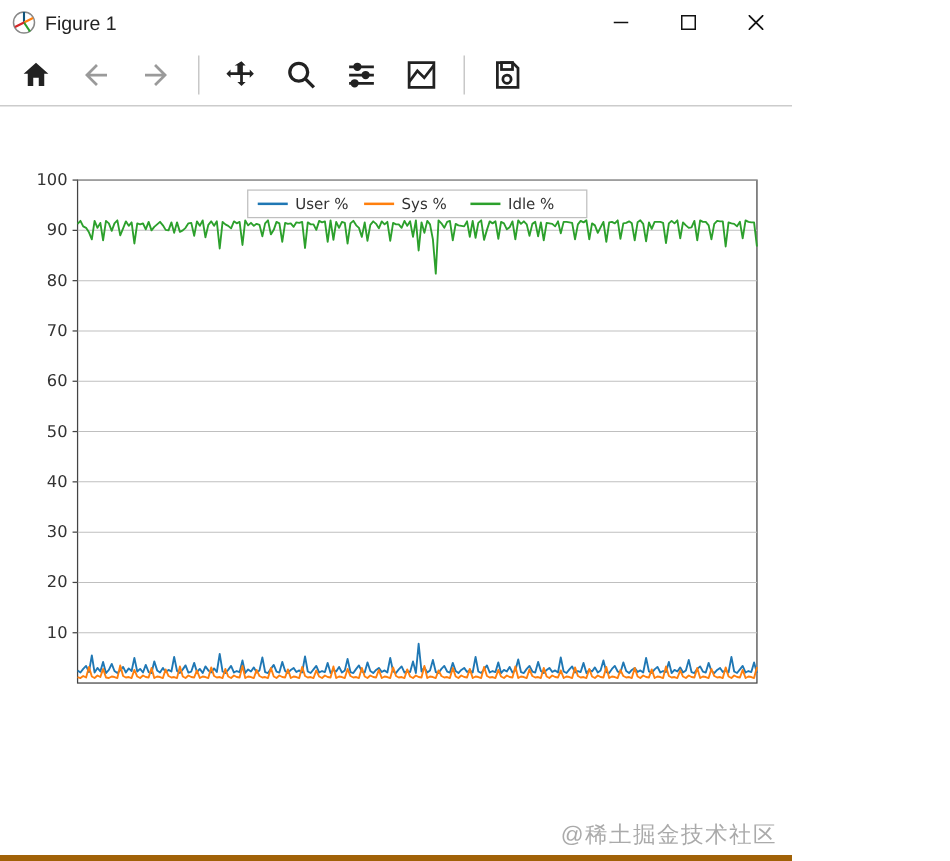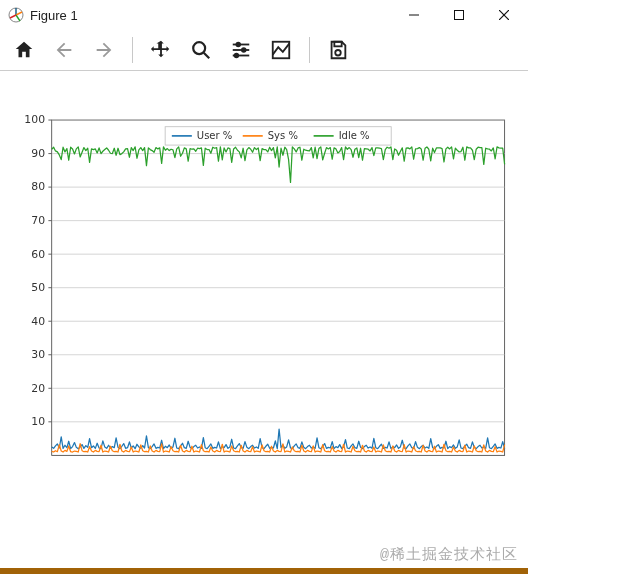--- a/index.html
+++ b/index.html
@@ -1,30 +1,30 @@
 <!DOCTYPE html>
 <html><head>
 <meta charset="utf-8">
 <style>
   html,body{margin:0;padding:0;background:#fff;font-family:"Segoe UI",Arial,sans-serif;font-size:13px;color:#222;}
-  .window{width:528px;height:574px;box-sizing:border-box;position:relative;border-bottom:6px solid #a16207;}
+  .window{width:528px;height:574px;box-sizing:border-box;position:relative;border-bottom:4px solid #a16207;}
   .titlebar{height:30px;display:flex;align-items:center;justify-content:space-between;padding:0 2px 0 8px;}
   .titlebar-left{display:flex;align-items:center;gap:6px;}
   .app-icon{width:16px;height:16px;}
   .title-text{font-size:13px;}
   .win-controls{display:flex;}
   .win-btn{width:45px;height:30px;display:flex;align-items:center;justify-content:center;color:#111;}
   .toolbar{height:36px;border-bottom:1px solid #ccc;padding:2px 8px;display:flex;align-items:center;gap:8px;}
   .tool-btn{width:32px;height:30px;display:flex;align-items:center;justify-content:center;border-radius:3px;color:#222;}
   .tool-btn svg{display:block;}
   .tool-btn.disabled{color:#9a9a9a;}
   .tool-sep{width:1px;height:26px;background:#c8c8c8;margin:0 4px;}
   .plot-wrap{position:absolute;left:0;right:0;top:70px;bottom:0;}
   #chart{position:absolute;inset:0;}
-  .watermark{position:absolute;right:10px;bottom:4px;color:rgba(100,100,100,0.55);font-size:15px;letter-spacing:1px;pointer-events:none;font-family:Liberation Mono, monospace;}
+  .watermark{position:absolute;right:10px;bottom:4px;color:rgba(100,100,100,0.55);font-size:15px;letter-spacing:1px;pointer-events:none;}
 </style>
 </head>
 <body>
 
 <div class="window">
 
   <div class="titlebar">
     <div class="titlebar-left">
       <svg class="app-icon" viewBox="0 0 16 16">
         <circle cx="8" cy="8" r="7" fill="none" stroke="#888" stroke-width="1"></circle>

